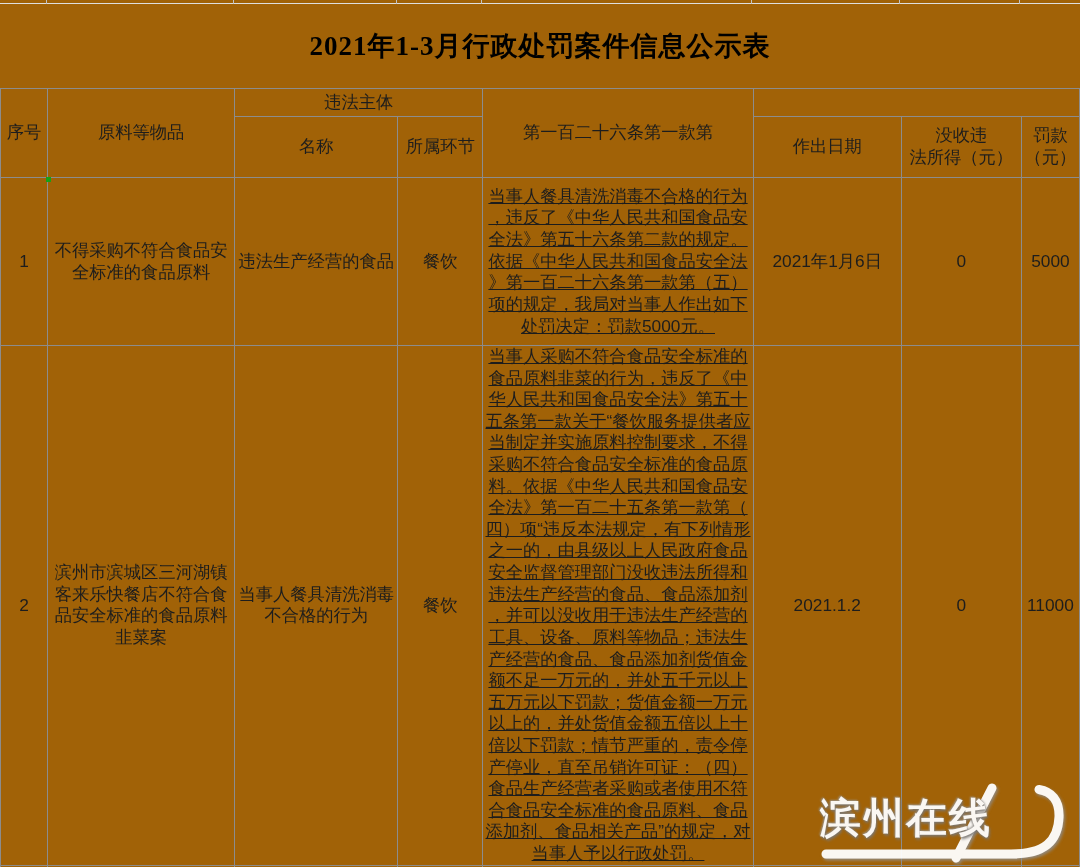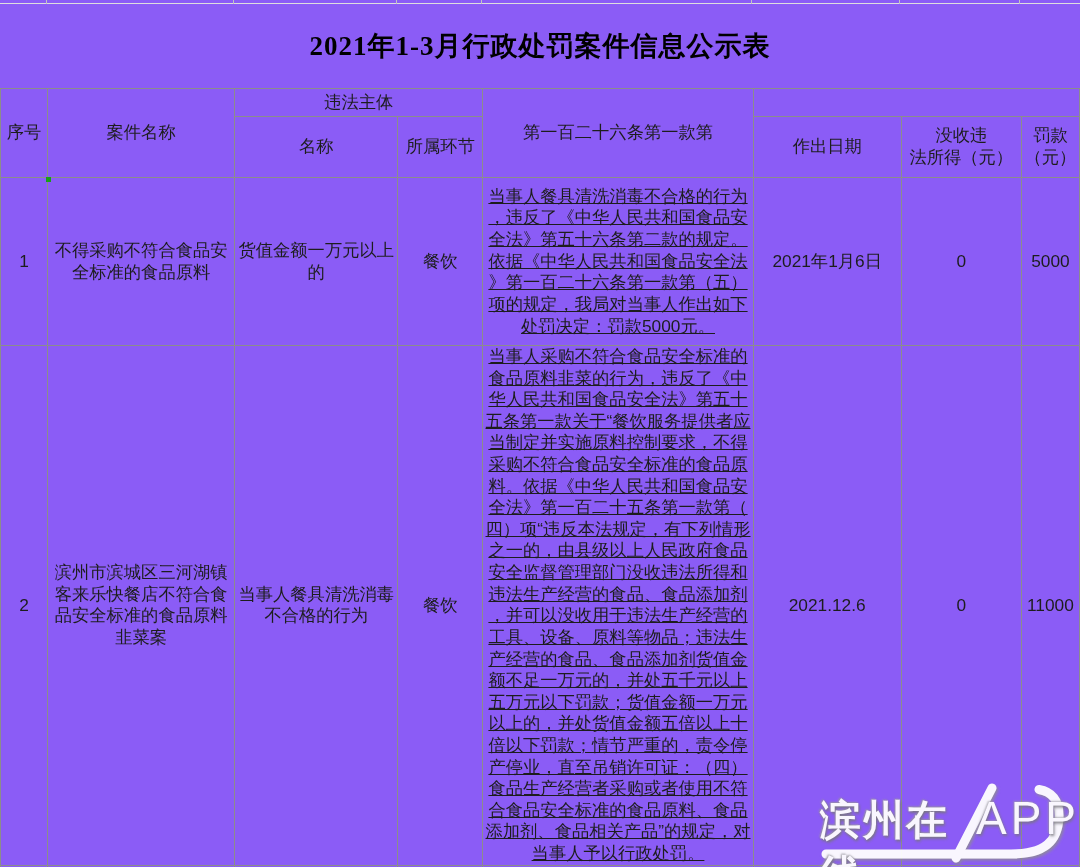--- a/index.html
+++ b/index.html
@@ -1,16 +1,16 @@
 <!DOCTYPE html>
 <html><head>
 <meta charset="utf-8">
 <style>
   html,body{margin:0;padding:0;background:#fff;}
-  .page{position:relative;width:1080px;height:867px;background:#8b5cf6;overflow:hidden;
+  .page{position:relative;width:1080px;height:867px;background:#a16207;overflow:hidden;
         color:#1d1d1d;font-family:"Liberation Sans","DejaVu Sans",sans-serif;}
   
   .gridline-top{position:absolute;top:3px;left:0;width:1080px;height:1px;background:#dedede;}
   .tick{position:absolute;top:0;width:1px;height:4px;background:#c3c3c3;}
   .title{position:absolute;top:4px;left:0;width:1080px;height:84px;display:flex;
          align-items:center;justify-content:center;
          font-family:"Liberation Serif","DejaVu Serif",serif;font-weight:700;
          font-size:27px;letter-spacing:1px;color:#000;}
   table.main{position:absolute;top:88px;left:0;width:1080px;border-collapse:collapse;table-layout:fixed;}
   .main td{border:1px solid #8c8c8c;text-align:center;vertical-align:middle;
@@ -57,53 +57,53 @@
         <col style="width:163px">
         <col style="width:85px">
       <col style="width:270px">
         <col style="width:148px">
         <col style="width:120px">
         <col style="width:58px">
     </colgroup>
     <tbody>
       <tr class="hr1">
         <td class="hdr" rowspan="2">序号</td>
-        <td class="hdr" rowspan="2">案件名称</td>
+        <td class="hdr" rowspan="2">原料等物品</td>
         <td class="hdr" colspan="2">违法主体</td>
         <td class="hdr" rowspan="2">第一百二十六条第一款第</td>
         <td colspan="3"></td>
       </tr>
       <tr class="hr2">
         <td class="hdr">名称</td>
         <td class="hdr">所属环节</td>
         <td class="hdr">作出日期</td>
         <td class="hdr prewrap">没收违
 法所得（元）</td>
         <td class="hdr prewrap">罚款
 （元）</td>
       </tr>
 
       <tr class="r1">
         <td class="num">1</td>
         <td class="wrapcjk">不得采购不符合食品安全标准的食品原料</td>
-        <td class="wrapcjk">货值金额一万元以上的</td>
+        <td class="wrapcjk">违法生产经营的食品</td>
         <td>餐饮</td>
         <td class="facts"> 当事人餐具清洗消毒不合格的行为，违反了《中华人民共和国食品安全法》第五十六条第二款的规定。依据《中华人民共和国食品安全法》第一百二十六条第一款第（五）项的规定，我局对当事人作出如下处罚决定：罚款5000元。</td>
         <td class="num">2021年1月6日</td>
         <td class="num">0</td>
         <td class="num">5000</td>
       </tr>
 
       <tr class="r2">
         <td class="num">2</td>
         <td class="wrapcjk">滨州市滨城区三河湖镇客来乐快餐店不符合食品安全标准的食品原料韭菜案</td>
         <td class="wrapcjk">当事人餐具清洗消毒不合格的行为</td>
         <td>餐饮</td>
         <td class="facts">当事人采购不符合食品安全标准的食品原料韭菜的行为，违反了《中华人民共和国食品安全法》第五十五条第一款关于“餐饮服务提供者应当制定并实施原料控制要求，不得采购不符合食品安全标准的食品原料。依据《中华人民共和国食品安全法》第一百二十五条第一款第（四）项“违反本法规定，有下列情形之一的，由县级以上人民政府食品安全监督管理部门没收违法所得和违法生产经营的食品、食品添加剂，并可以没收用于违法生产经营的工具、设备、原料等物品；违法生产经营的食品、食品添加剂货值金额不足一万元的，并处五千元以上五万元以下罚款；货值金额一万元以上的，并处货值金额五倍以上十倍以下罚款；情节严重的，责令停产停业，直至吊销许可证：（四）食品生产经营者采购或者使用不符合食品安全标准的食品原料、食品添加剂、食品相关产品”的规定，对当事人予以行政处罚。</td>
-        <td class="num">2021.12.6</td>
+        <td class="num">2021.1.2</td>
         <td class="num">0</td>
         <td class="num">11000</td>
       </tr>
 
       <tr class="r3">
         <td></td>
           <td></td>
         <td></td>
           <td></td>
         <td></td>
@@ -123,17 +123,16 @@
           <feDropShadow dx="1.5" dy="2" stdDeviation="1.6" flood-color="#8f8f8f" flood-opacity="0.9"></feDropShadow>
         </filter>
       </defs>
       <g filter="url(#ds)" stroke="#ffffff" stroke-width="9" fill="none" stroke-linecap="round">
         <path d="M 18 73 H 203 C 237 73 250 60 251 36 C 251.6 19 243 10.5 231 8.5"></path>
         <path d="M 148 77 L 184 7"></path>
       </g>
     </svg>
     <div class="wm-text">
       <span class="wm-cn">滨州在线</span>
-      <span class="wm-en">APP</span>
     </div>
   </div>
 
 </div>
 
 </body></html>

